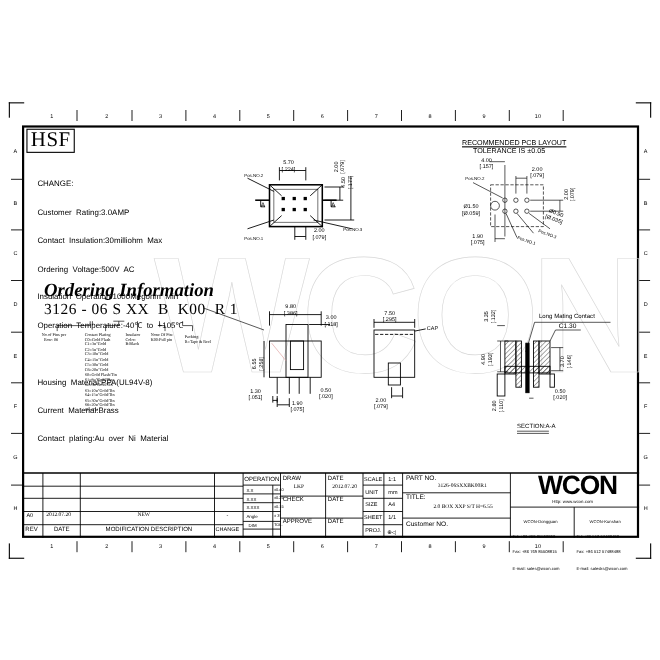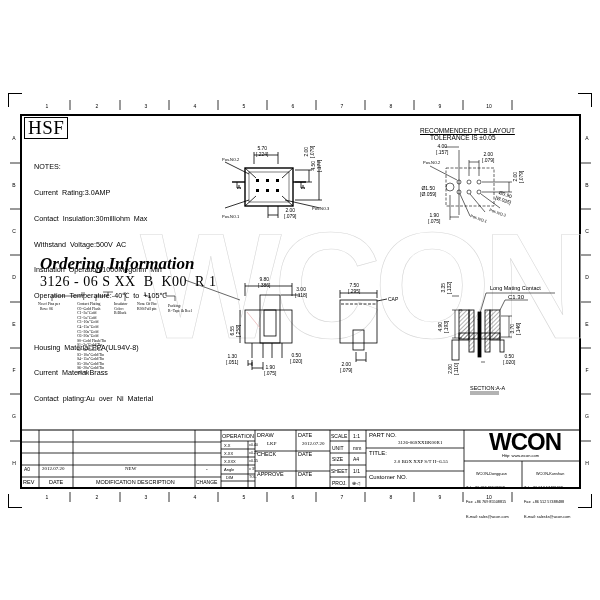--- a/index.html
+++ b/index.html
@@ -114,24 +114,24 @@
   <div class="zone-row" style="left:582px;top:460px;">H</div>
 </div>
 
 <div class="frame"></div>
 
 <div class="watermark">WCON</div>
 
 <div class="hsf">HSF</div>
 
 <div class="notes">
-  <div>NOTES:</div>
-  <div>Current  Rating:3.0AMP</div>
+  <div>CHANGE:</div>
+  <div>Customer  Rating:3.0AMP</div>
   <div>Contact  Insulation:30milliohm  Max</div>
-  <div>Withstand  Voltage:500V  AC</div>
+  <div>Ordering  Voltage:500V  AC</div>
   <div>Insulation  Operation:1000Megohm  Min</div>
   <div>Operation  Temperature:-40℃  to  +105℃</div>
   <div style="height:8.6px;"></div>
   <div>Housing  Material:PPA(UL94V-8)</div>
   <div>Current  Material:Brass</div>
   <div>Contact  plating:Au  over  Ni  Material</div>
 </div>
 
 <div class="order-title">Ordering Information</div>
 <div class="order-code">3126 - 06 S XX  B  K00  R 1</div>

